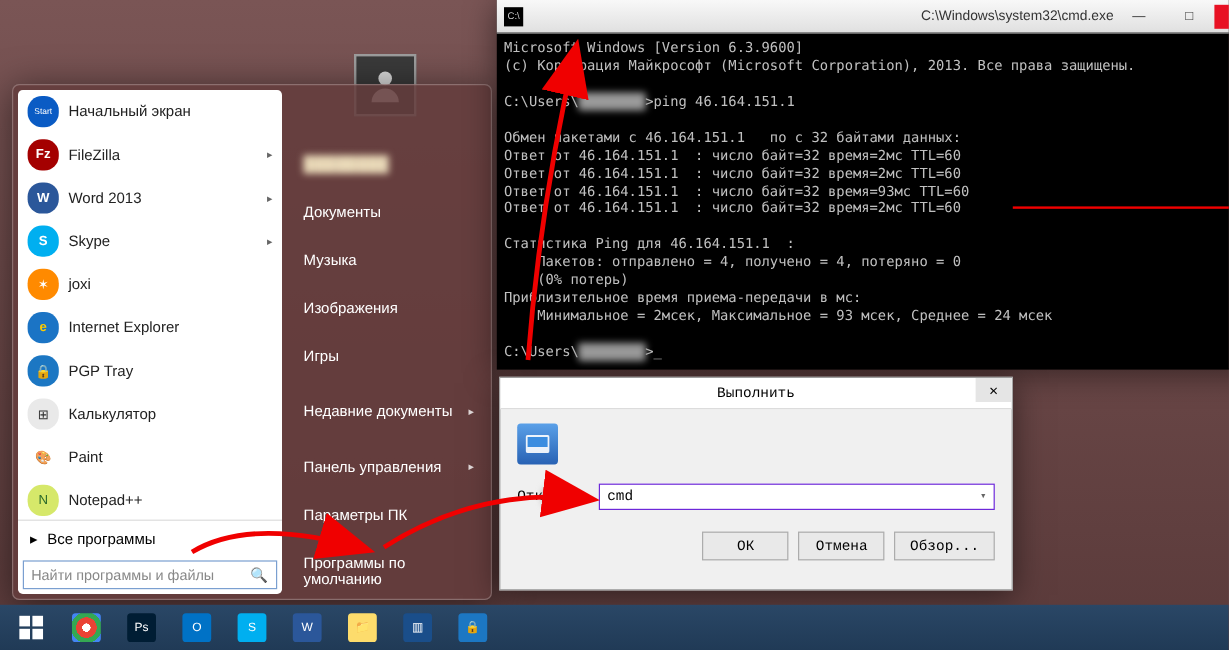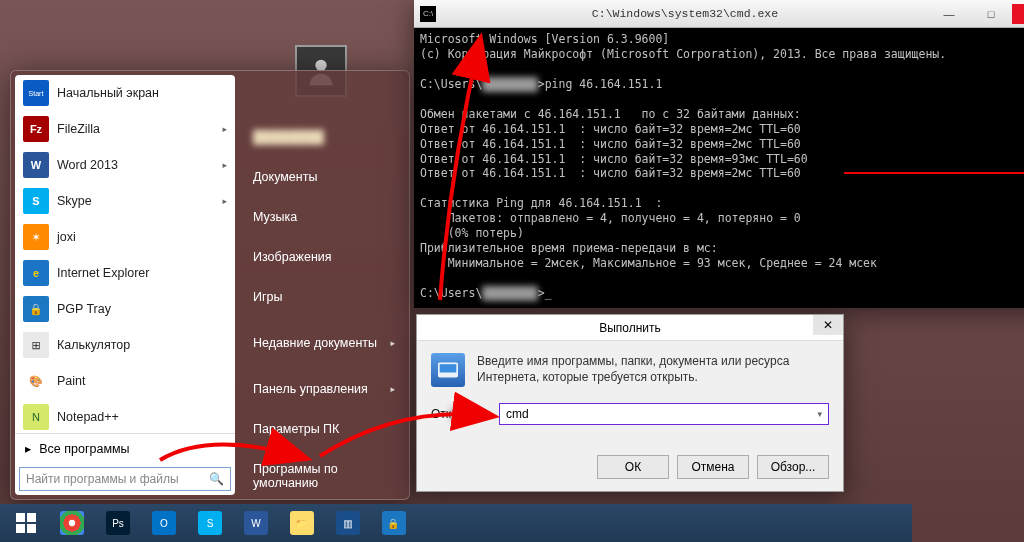--- a/index.html
+++ b/index.html
@@ -38,21 +38,21 @@
 .pinned-item {
   display: flex; align-items: center;
   padding: 5px 8px;
   font-size: 12.5px;
   color: #222;
   cursor: pointer;
 }
 .pinned-icon {
   width: 26px; height: 26px;
   margin-right: 8px;
-  border-radius: 2px;
+  border-radius: 12px;
   display: flex; align-items: center; justify-content: center;
   font-size: 11px; color: #fff;
 }
 .all-programs {
   border-top: 1px solid #ddd;
   padding: 7px 10px;
   font-size: 12.5px;
   display: flex; align-items: center; gap: 8px;
   cursor: pointer;
 }
@@ -104,21 +104,21 @@
   background: linear-gradient(#f8f8f8, #e0e0e0);
   border-bottom: 1px solid #aaa;
   display: flex; align-items: center;
   font-size: 11.5px; color: #333;
 }
 .cmd-icon {
   width: 16px; height: 16px; margin: 0 6px;
   background: #000; color: #ccc;
   font-size: 8px; display: flex; align-items: center; justify-content: center;
 }
-.cmd-title { flex: 1; text-align: center; font-family: Liberation Mono, monospace; }
+.cmd-title { flex: 1; text-align: right; }
 .cmd-btns { display: flex; }
 .cmd-btn {
   width: 42px; height: 20px;
   display: flex; align-items: center; justify-content: center;
   font-size: 11px; color: #333;
   cursor: pointer;
 }
 .cmd-close { background: #e81123; color: #fff; }
 .cmd-body {
   padding: 4px 6px;
@@ -135,20 +135,21 @@
 
 
 .run-dialog {
   position: absolute;
   left: 416px; top: 314px;
   width: 428px; height: 178px;
   background: #f0f0f0;
   box-shadow: 0 5px 25px rgba(0,0,0,0.5);
   border: 1px solid #9c9c9c;
   font-size: 12px;
+  font-family: Liberation Mono, monospace;
 }
 .run-title {
   height: 26px;
   background: #fff;
   display: flex; align-items: center; justify-content: center;
   border-bottom: 1px solid #dcdcdc;
   position: relative;
 }
 .run-close {
   position: absolute; right: 0; top: 0;
@@ -173,34 +174,34 @@
 .run-input {
   flex: 1;
   border: 1px solid #6d28d9;
   padding: 3px 6px;
   background: #fff;
   font-size: 12px;
   display: flex; align-items: center; justify-content: space-between;
 }
 .run-btns {
   display: flex; gap: 8px; justify-content: flex-end;
-  margin-top: 30px;
+  margin-top: 18px;
 }
 .run-btn {
   min-width: 72px; padding: 4px 12px;
   background: #e9e9e9;
   border: 1px solid #acacac;
   font-size: 12px; text-align: center;
   cursor: pointer;
 }
 
 
 .taskbar {
   position: absolute;
-  left: 0; bottom: 0; width: 912px; height: 38px;
+  left: 0; bottom: 0; width: 1024px; height: 38px;
   background: linear-gradient(#2a4766,#203a56);
   display: flex; align-items: center;
   padding: 0 4px; gap: 2px;
 }
 .tb-item {
   width: 44px; height: 30px;
   display: flex; align-items: center; justify-content: center;
   cursor: pointer;
   border-radius: 2px;
 }
@@ -391,21 +392,20 @@
     <div class="run-close">✕</div>
   </div>
   <div class="run-body">
     <div class="run-row">
       <div class="run-icon">
         <svg width="20" height="16" viewBox="0 0 24 18" fill="#fff">
             <rect x="0" y="0" width="24" height="18" rx="2" fill="#fff" opacity="0.9"></rect>
             <rect x="2" y="2" width="20" height="10" fill="#3b8de0"></rect>
           </svg>
       </div>
-      <div class="run-desc">Введите имя программы, папки, документа или ресурса Интернета, которые требуется открыть.</div>
     </div>
     <div class="run-input-row">
       <span style="min-width:58px">Отк<span class="blur">ры</span></span>
       <div class="run-input">
         <span>cmd</span>
         <span class="chev">▾</span>
       </div>
     </div>
     <div class="run-btns">
       <div class="run-btn">ОК</div>

